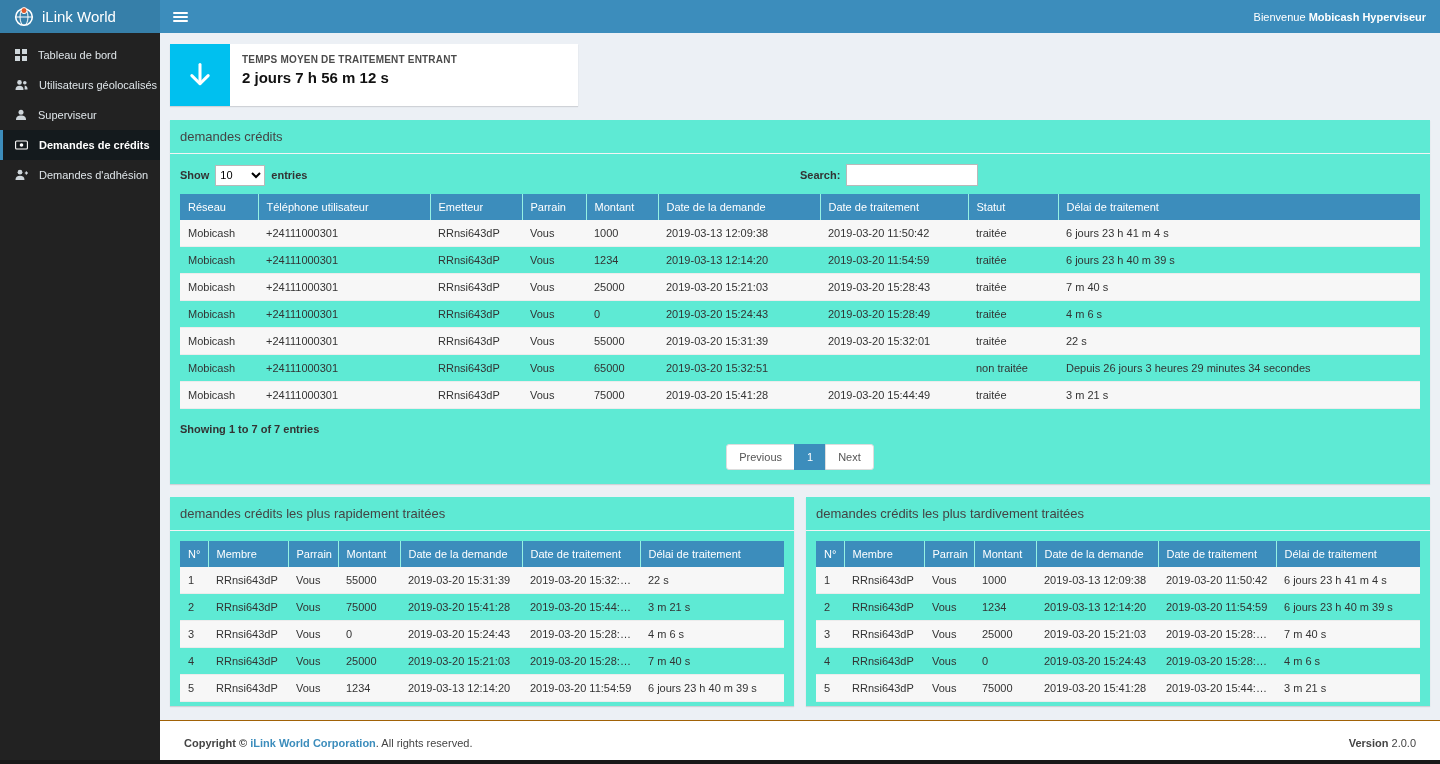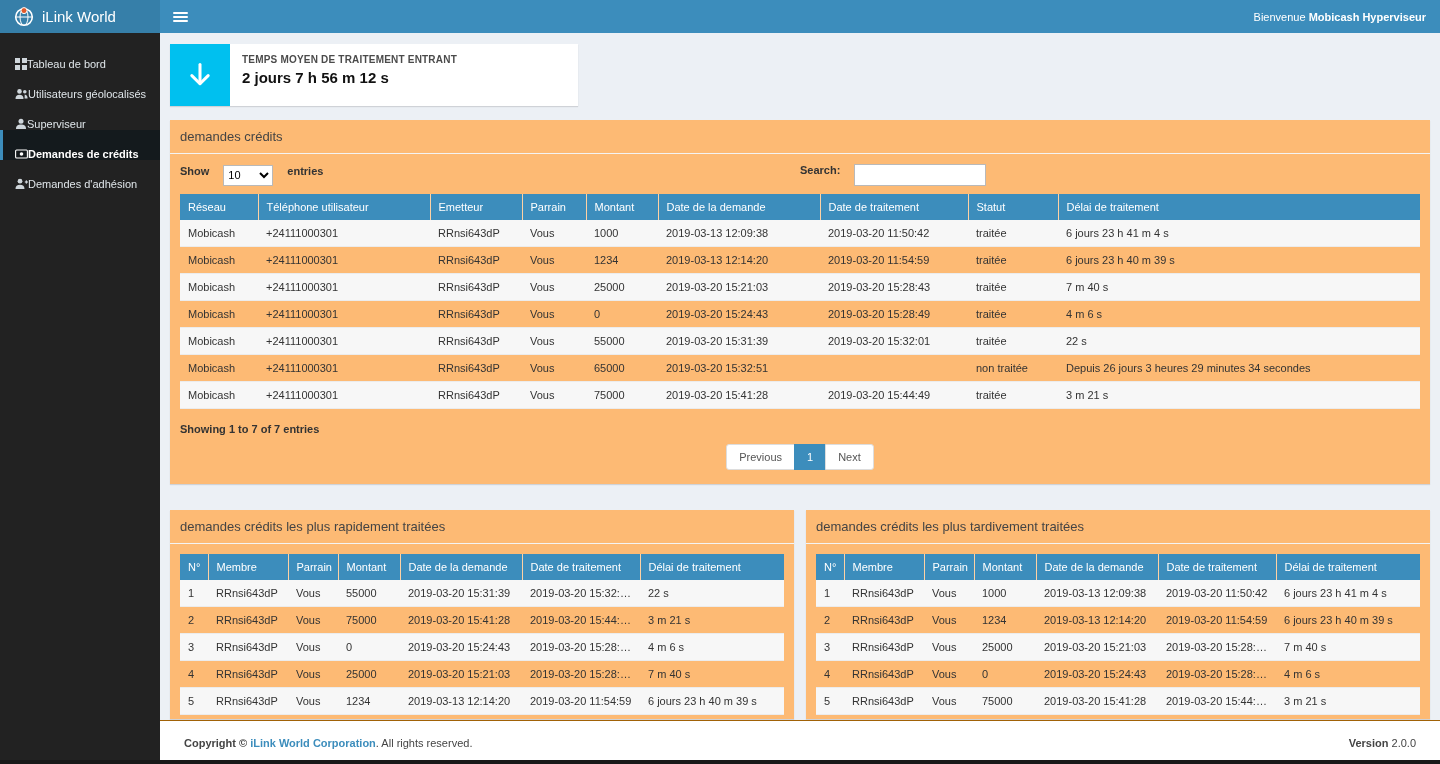--- a/index.html
+++ b/index.html
@@ -13,41 +13,41 @@
   .brand-bold{font-weight:normal}
   .navbar{flex:1;background:#3c8dbc;display:flex;align-items:center;justify-content:space-between}
   .menu-toggle{height:33px;display:flex;align-items:center;padding:0 13px;cursor:pointer}
   .bars i{display:block;width:15px;height:2px;background:#fff;margin:2px 0;border-radius:1px}
   .welcome{color:#fff;font-size:11px;padding-right:14px;cursor:pointer}
   .welcome .wname{font-weight:bold}
 
   
   .sidebar{position:fixed;top:33px;left:0;width:160px;height:731px;background:#222222;z-index:20}
   .menu{list-style:none;padding-top:7px}
-  .menu-item{display:flex;align-items:flex-end;gap:0;height:30px;padding-left:12px;color:#dfe5e9;font-size:11px;cursor:pointer;border-left:3px solid transparent}
+  .menu-item{display:flex;align-items:center;gap:11px;height:30px;padding-left:12px;color:#dfe5e9;font-size:11px;cursor:pointer;border-left:3px solid transparent}
   .menu-item svg{fill:#cfd6db;flex:0 0 auto}
   .menu-item.active{background:#141a1d;border-left-color:#3c8dbc;color:#fff;font-weight:bold}
   .menu-item.active svg{fill:#fff}
 
   
   .main{margin-left:160px;padding-top:33px;height:764px;display:flex;flex-direction:column}
   .content{flex:1;padding:11px 10px 0 10px;overflow:hidden}
 
   
   .info-box{width:408px;height:62px;background:#fff;box-shadow:0 1px 1px rgba(0,0,0,.12);display:flex;margin-bottom:14px}
   .info-icon{width:60px;background:#00c0ef;display:flex;align-items:center;justify-content:center}
   .info-text{padding:10px 12px}
   .info-label{font-size:10px;font-weight:bold;color:#4b4b4b;letter-spacing:.2px}
   .info-value{font-size:15px;font-weight:bold;color:#111;margin-top:4px}
 
   
-  .panel{background:#fdba74;box-shadow:0 1px 1px rgba(0,0,0,.12);margin-bottom:26px}
+  .panel{background:#5eead4;box-shadow:0 1px 1px rgba(0,0,0,.12);margin-bottom:13px}
   .panel-title{padding:9px 10px;font-size:13px;color:#444;border-bottom:1px solid #f4f4f4}
   .controls{display:flex;margin:10px 10px 8px 10px;font-size:11px;font-weight:bold;color:#333;align-items:center}
-  .length,.filter{flex:1;display:flex;align-items:flex-start;gap:14px}
+  .length,.filter{flex:1;display:flex;align-items:center;gap:6px}
   select.entries{width:50px;height:21px;font-size:11px;border:1px solid #b9b9b9;background:#fff}
   input.search{width:132px;height:22px;border:1px solid #b9b9b9;padding:0 5px;font-size:11px}
 
   
   table.dt{border-collapse:collapse;table-layout:fixed;margin:0 10px;width:calc(100% - 20px);font-size:11px}
   table.dt th{background:#3c8dbc;color:#fff;text-align:left;font-weight:normal;padding:7px 8px;border-right:1px solid rgba(255,255,255,.35);white-space:nowrap;overflow:hidden;cursor:pointer}
   table.dt th:last-child{border-right:none}
   table.dt td{padding:7px 8px;border-bottom:1px solid #ececec;color:#333;white-space:nowrap;overflow:hidden;text-overflow:ellipsis}
   table.dt tbody tr:nth-child(odd){background:#f7f7f7}
 

